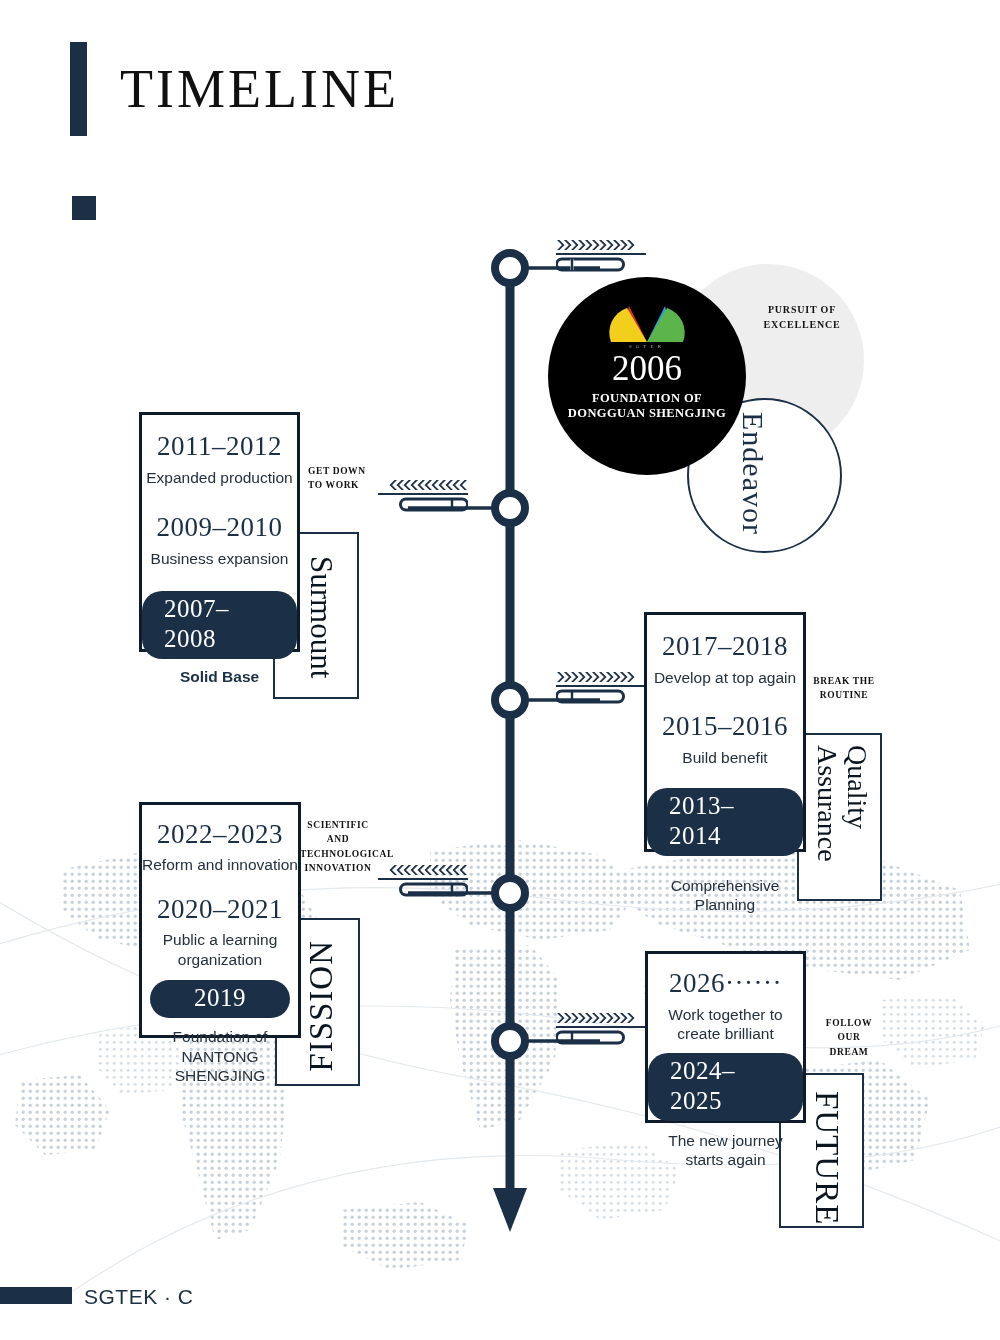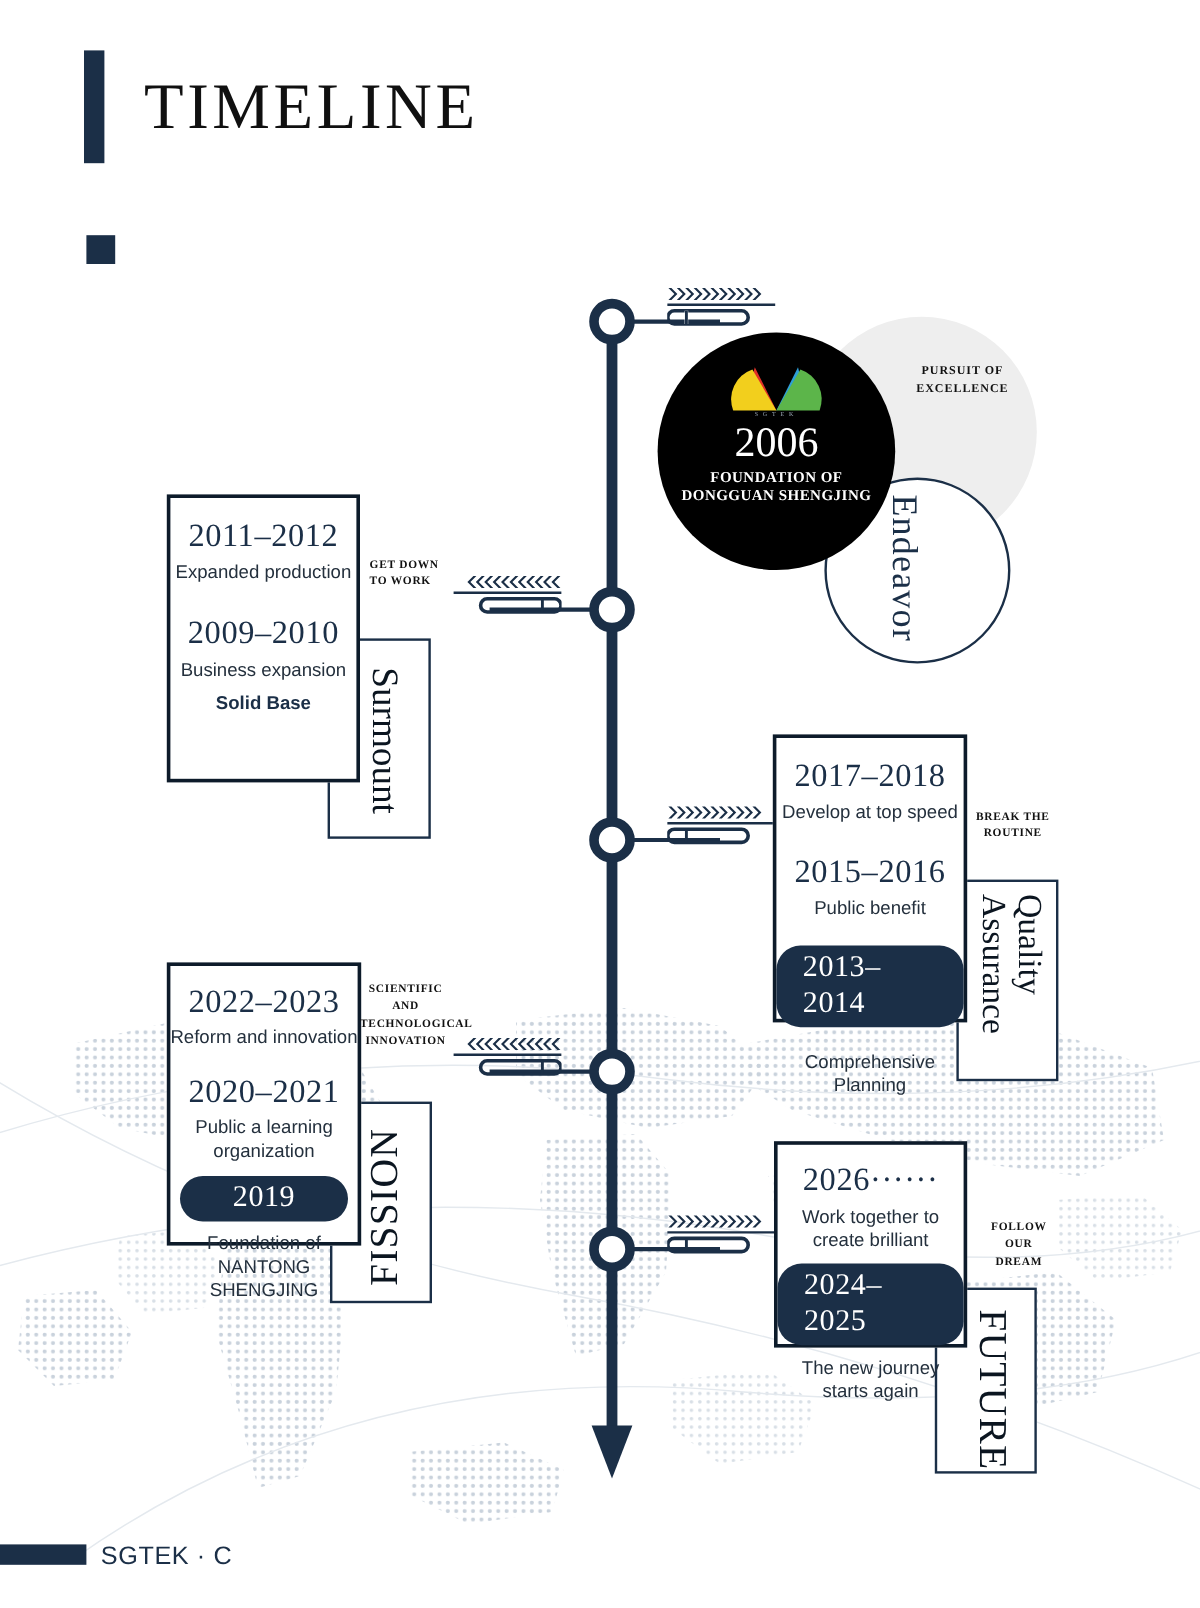--- a/index.html
+++ b/index.html
@@ -358,35 +358,36 @@
   <div class="keyword-word" style="left:303px;top:556px;font-size:31px;">Surmount</div>
   <div class="side-cap" style="left:308px;top:464px;width:66px;text-align:left;">
     <div>GET DOWN</div>
     <div>TO WORK</div>
   </div>
   <div class="card" style="left:139px;top:412px;width:161px;height:240px;padding-top:16px;">
     <div class="c-year">2011–2012</div>
     <div class="c-desc" style="margin-top:6px;">Expanded production</div>
     <div class="c-year" style="margin-top:25px;">2009–2010</div>
     <div class="c-desc" style="margin-top:6px;">Business expansion</div>
+    <div class="c-pill" style="margin-top:22px;">2007–2008</div>
     <div class="c-bold" style="margin-top:9px;">Solid Base</div>
   </div>
 
   <div class="keyword-box" style="left:797px;top:733px;width:85px;height:168px;"></div>
   <div class="keyword-word" style="left:841px;top:745px;font-size:28px;">Quality</div>
   <div class="keyword-word" style="left:811px;top:745px;font-size:28px;">Assurance</div>
   <div class="side-cap" style="left:806px;top:674px;width:76px;text-align:center;">
     <div>BREAK THE</div>
     <div>ROUTINE</div>
   </div>
   <div class="card" style="left:644px;top:612px;width:162px;height:240px;padding-top:16px;">
     <div class="c-year">2017–2018</div>
-    <div class="c-desc" style="margin-top:6px;">Develop at top speed</div>
+    <div class="c-desc" style="margin-top:6px;">Develop at top again</div>
     <div class="c-year" style="margin-top:24px;">2015–2016</div>
-    <div class="c-desc" style="margin-top:6px;">Public benefit</div>
+    <div class="c-desc" style="margin-top:6px;">Build benefit</div>
     <div class="c-pill" style="margin-top:20px;">2013–2014</div>
     <div class="c-desc" style="margin-top:20px;">Comprehensive Planning</div>
   </div>
 
   <div class="keyword-box" style="left:275px;top:918px;width:85px;height:168px;"></div>
   <div class="keyword-word" style="left:303px;top:940px;font-size:33px;letter-spacing:1px;transform:rotate(180deg);transform-origin:center;">FISSION</div>
   <div class="side-cap" style="left:300px;top:818px;width:76px;text-align:center;">
     <div>SCIENTIFIC AND</div>
     <div>TECHNOLOGICAL</div>
     <div>INNOVATION</div>

